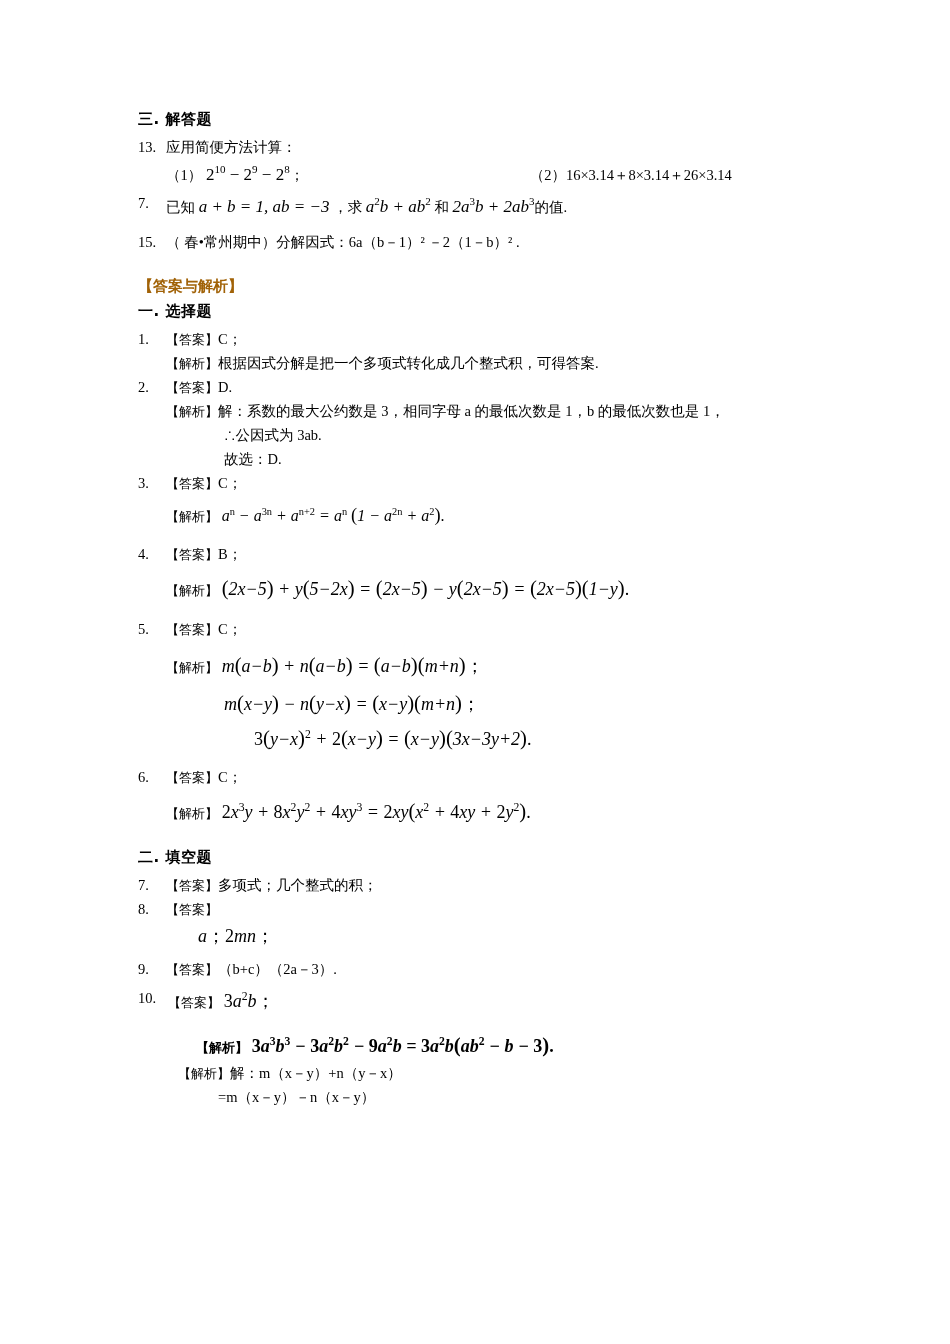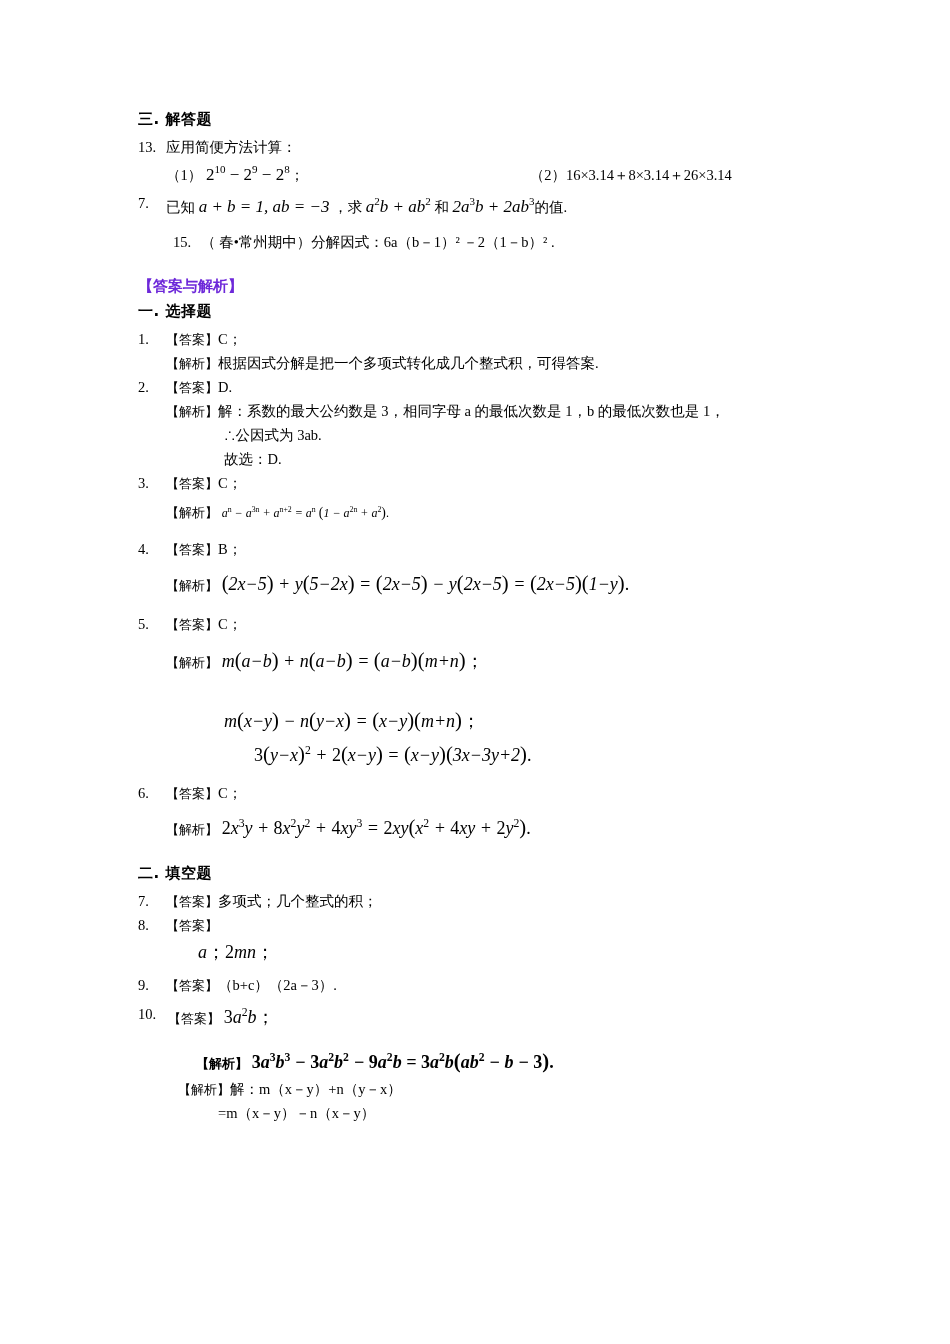--- a/index.html
+++ b/index.html
@@ -31,21 +31,21 @@
     font-weight: bold;
     font-size: 15px;
     font-family: "DejaVu Sans", sans-serif;
     margin: 0 0 8px 0;
     letter-spacing: 0.5px;
   }
   .sec-head-green {
     font-weight: bold;
     font-size: 15px;
     font-family: "DejaVu Sans", sans-serif;
-    color: #6d28d9;
+    color: #a16207;
     margin: 0 0 6px 0;
   }
   .row {
     display: flex;
     align-items: flex-start;
     margin-bottom: 3px;
     line-height: 1.45;
     font-size: 14.5px;
   }
   .num {
@@ -119,21 +119,21 @@
       <div class="body-text">
         <span>已知</span>
         <span class="math">a + b = 1, ab = −3</span>
         <span>，求</span>
         <span class="math">a<sup>2</sup>b + ab<sup>2</sup></span>
         <span>和</span>
         <span class="math">2a<sup>3</sup>b + 2ab<sup>3</sup></span><span>的值.</span>
       </div>
     </div>
 
-    <div class="row" style="margin-top:12px;margin-left:35px;">
+    <div class="row" style="margin-top:12px;">
       <div class="num">15.</div>
       <div class="body-text">（ 春•常州期中）分解因式：6a（b－1）² －2（1－b）² .</div>
     </div>
 
     <div class="sec-head-green" style="margin-top:24px;">【答案与解析】</div>
 
     <div class="sec-head">一. 选择题</div>
 
     <div class="row">
       <div class="num">1.</div>
@@ -172,21 +172,21 @@
     <div class="row">
       <div class="num">3.</div>
       <div class="body-text">
         <span class="tag">【答案】</span><span>C；</span>
       </div>
     </div>
     <div class="row" style="margin-top:8px;">
       <div class="num"></div>
       <div class="body-text">
         <span class="tag">【解析】</span>
-        <span class="math" style="font-size:12px;">a<sup>n</sup> − a<sup>3n</sup> + a<sup>n+2</sup> = a<sup>n</sup> <span class="paren-big math-up">(</span>1 − a<sup>2n</sup> + a<sup>2</sup><span class="paren-big math-up">)</span><span class="math-up">.</span></span>
+        <span class="math" style="font-size:16px;">a<sup>n</sup> − a<sup>3n</sup> + a<sup>n+2</sup> = a<sup>n</sup> <span class="paren-big math-up">(</span>1 − a<sup>2n</sup> + a<sup>2</sup><span class="paren-big math-up">)</span><span class="math-up">.</span></span>
       </div>
     </div>
 
     <div class="row" style="margin-top:16px;">
       <div class="num">4.</div>
       <div class="body-text">
         <span class="tag">【答案】</span><span>B；</span>
       </div>
     </div>
     <div class="row" style="margin-top:8px;">
@@ -203,21 +203,21 @@
         <span class="tag">【答案】</span><span>C；</span>
       </div>
     </div>
     <div class="row" style="margin-top:10px;">
       <div class="num"></div>
       <div class="body-text">
         <span class="tag">【解析】</span>
         <span class="math" style="font-size:18px;">m<span class="paren-big math-up">(</span>a−b<span class="paren-big math-up">)</span> + n<span class="paren-big math-up">(</span>a−b<span class="paren-big math-up">)</span> = <span class="paren-big math-up">(</span>a−b<span class="paren-big math-up">)</span><span class="paren-big math-up">(</span>m+n<span class="paren-big math-up">)</span><span class="math-up">；</span></span>
       </div>
     </div>
-    <div class="row" style="margin-top:30px;">
+    <div class="row" style="margin-top:8px;">
       <div class="num"></div>
       <div class="body-text" style="padding-left:58px;">
         <span class="math" style="font-size:18px;">m<span class="paren-big math-up">(</span>x−y<span class="paren-big math-up">)</span> − n<span class="paren-big math-up">(</span>y−x<span class="paren-big math-up">)</span> = <span class="paren-big math-up">(</span>x−y<span class="paren-big math-up">)</span><span class="paren-big math-up">(</span>m+n<span class="paren-big math-up">)</span><span class="math-up">；</span></span>
       </div>
     </div>
     <div class="row" style="margin-top:4px;">
       <div class="num"></div>
       <div class="body-text" style="padding-left:88px;">
         <span class="math" style="font-size:18px;"><span class="math-up">3</span><span class="paren-big math-up">(</span>y−x<span class="paren-big math-up">)</span><sup>2</sup> + <span class="math-up">2</span><span class="paren-big math-up">(</span>x−y<span class="paren-big math-up">)</span> = <span class="paren-big math-up">(</span>x−y<span class="paren-big math-up">)</span><span class="paren-big math-up">(</span>3x−3y+2<span class="paren-big math-up">)</span><span class="math-up">.</span></span>
       </div>

